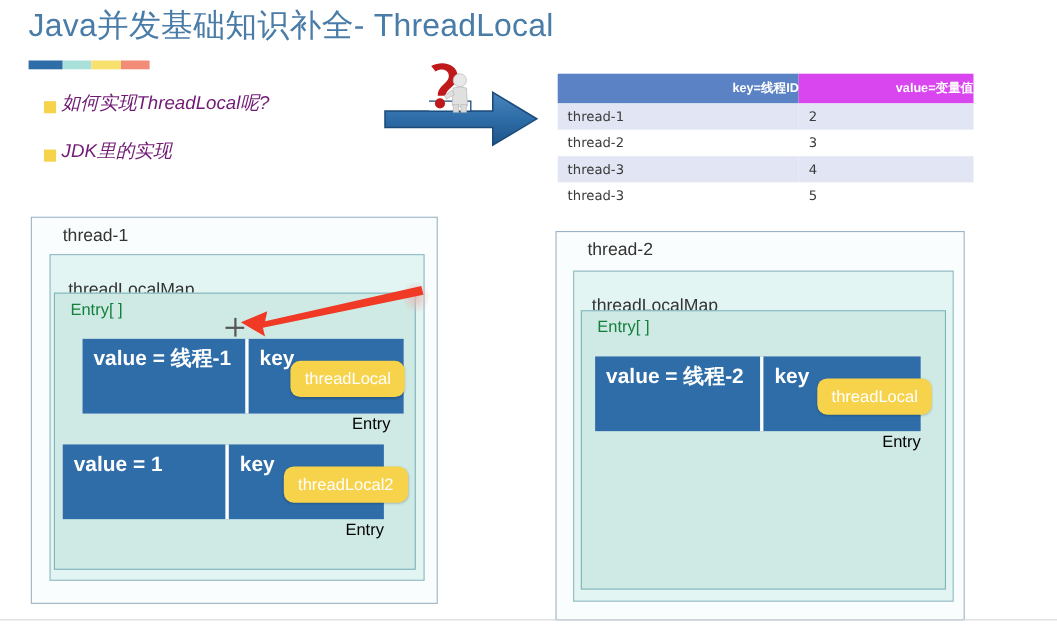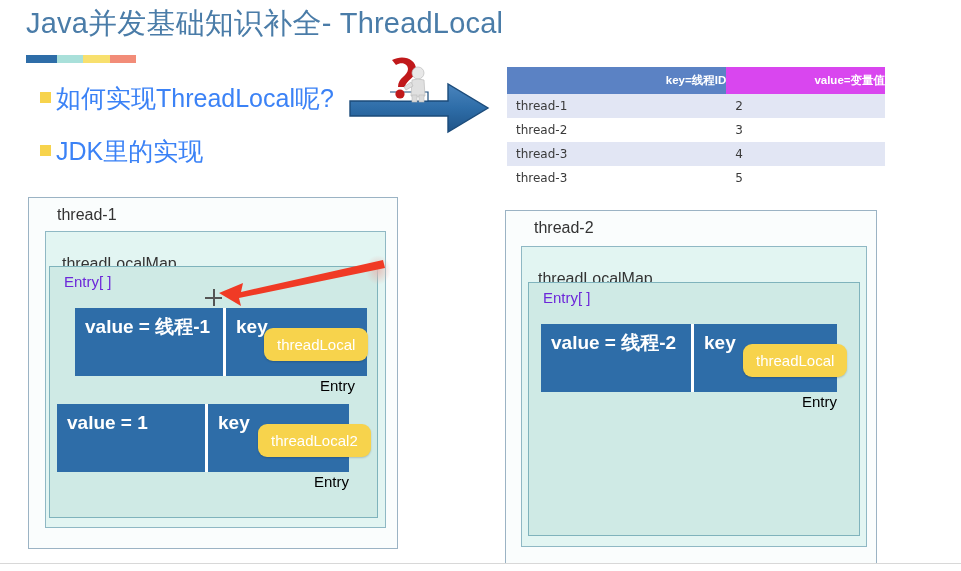--- a/index.html
+++ b/index.html
@@ -20,21 +20,21 @@
   .accentbar i{display:block;height:100%;}
   .ab1{width:28%;background:#2E6DA8;}
   .ab2{width:24%;background:#A9E0DA;}
   .ab3{width:24%;background:#F8E06E;}
   .ab4{width:24%;background:#F28C78;}
 
   
   .bullets{position:absolute;left:40px;top:84px;}
   .bullet{display:flex;align-items:flex-start;margin-bottom:24px;}
   .bsq{width:11px;height:11px;background:#F7D34C;margin-top:8px;margin-right:5px;flex:none;}
-  .btxt{font-size:25px;color:#3b82f6;line-height:1.15;white-space:nowrap;}
+  .btxt{font-size:17px;color:#701a75;line-height:1.15;white-space:nowrap;font-style:italic;}
 
   
   .arrowart{position:absolute;left:348px;top:56px;width:142px;height:86px;}
   .arrowart svg{position:absolute;left:0;top:0;}
 
   
   .tbl{position:absolute;left:507px;top:67px;width:378px;border-collapse:collapse;}
   .tbl th{
     background:#5B82C4;color:#fff;font-size:11.5px;font-weight:bold;
     padding:6px 0;text-align:right;border:none;
@@ -48,21 +48,21 @@
   .tbl tr.even td{background:#ffffff;}
   .tbl col.k{width:58%;}
   .tbl col.v{width:42%;}
 
   
   .threadbox{position:absolute;background:#FAFDFD;border:1px solid #9BB3C4;}
   .tb-label{font-size:16px;color:#333;padding:8px 0 0 28px;font-weight:400;}
   .tlmap{position:absolute;background:#E2F5F2;border:1px solid #8FB8C4;}
   .tlmap-label{font-size:16px;color:#333;padding:23px 0 0 16px;}
   .entryarr{position:absolute;background:#CFEAE5;border:1px solid #7FB3BC;}
-  .entryarr-label{font-size:15px;color:#6d28d9;padding:6px 0 0 14px;}
+  .entryarr-label{font-size:15px;color:#15803d;padding:6px 0 0 14px;}
 
   .entryrow{position:absolute;display:flex;background:#ffffff;}
   .cellval,.cellkey{
     background:#2E6DA8;color:#ffffff;font-weight:bold;
     font-size:19px;line-height:1.15;box-sizing:border-box;
   }
   .cellval{padding:8px 0 0 10px;}
   .cellkey{padding:8px 0 0 10px;border-left:3px solid #ffffff;position:relative;}
   .entrycap{position:absolute;font-size:15px;color:#000000;text-align:right;}
 

